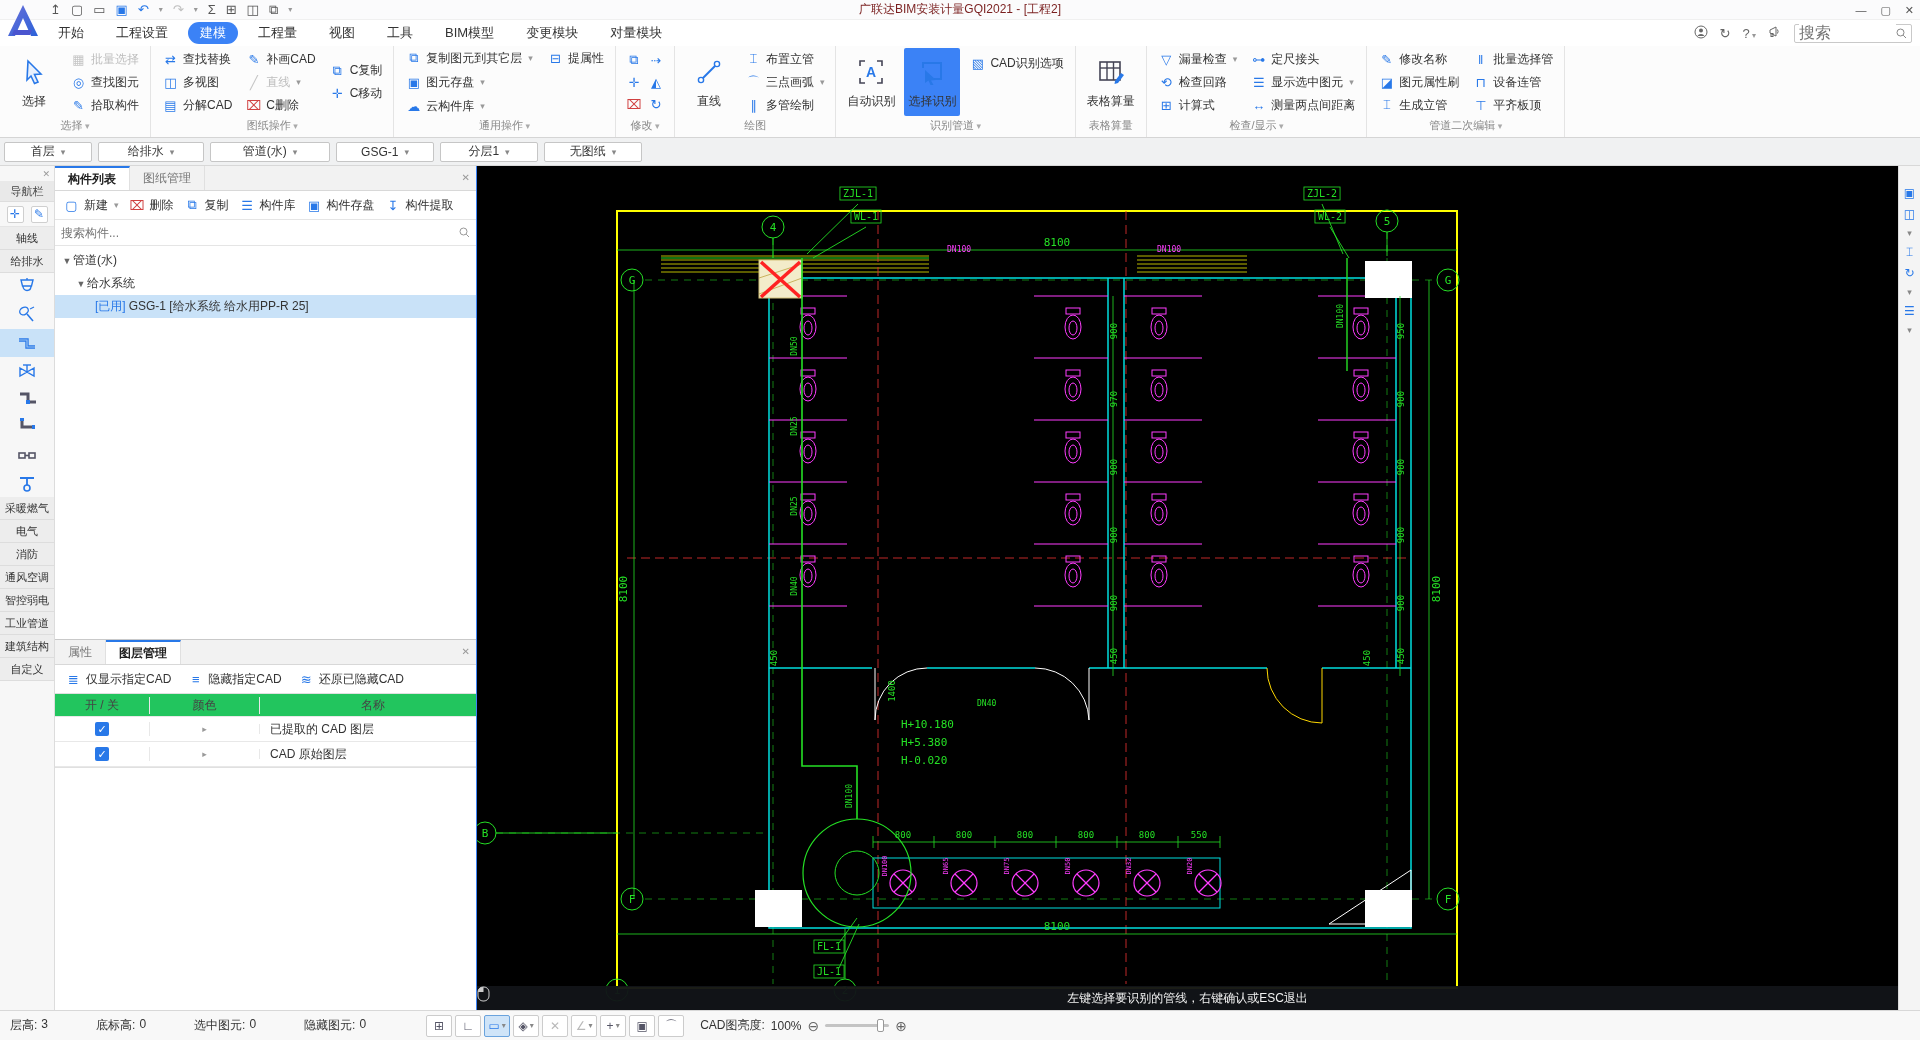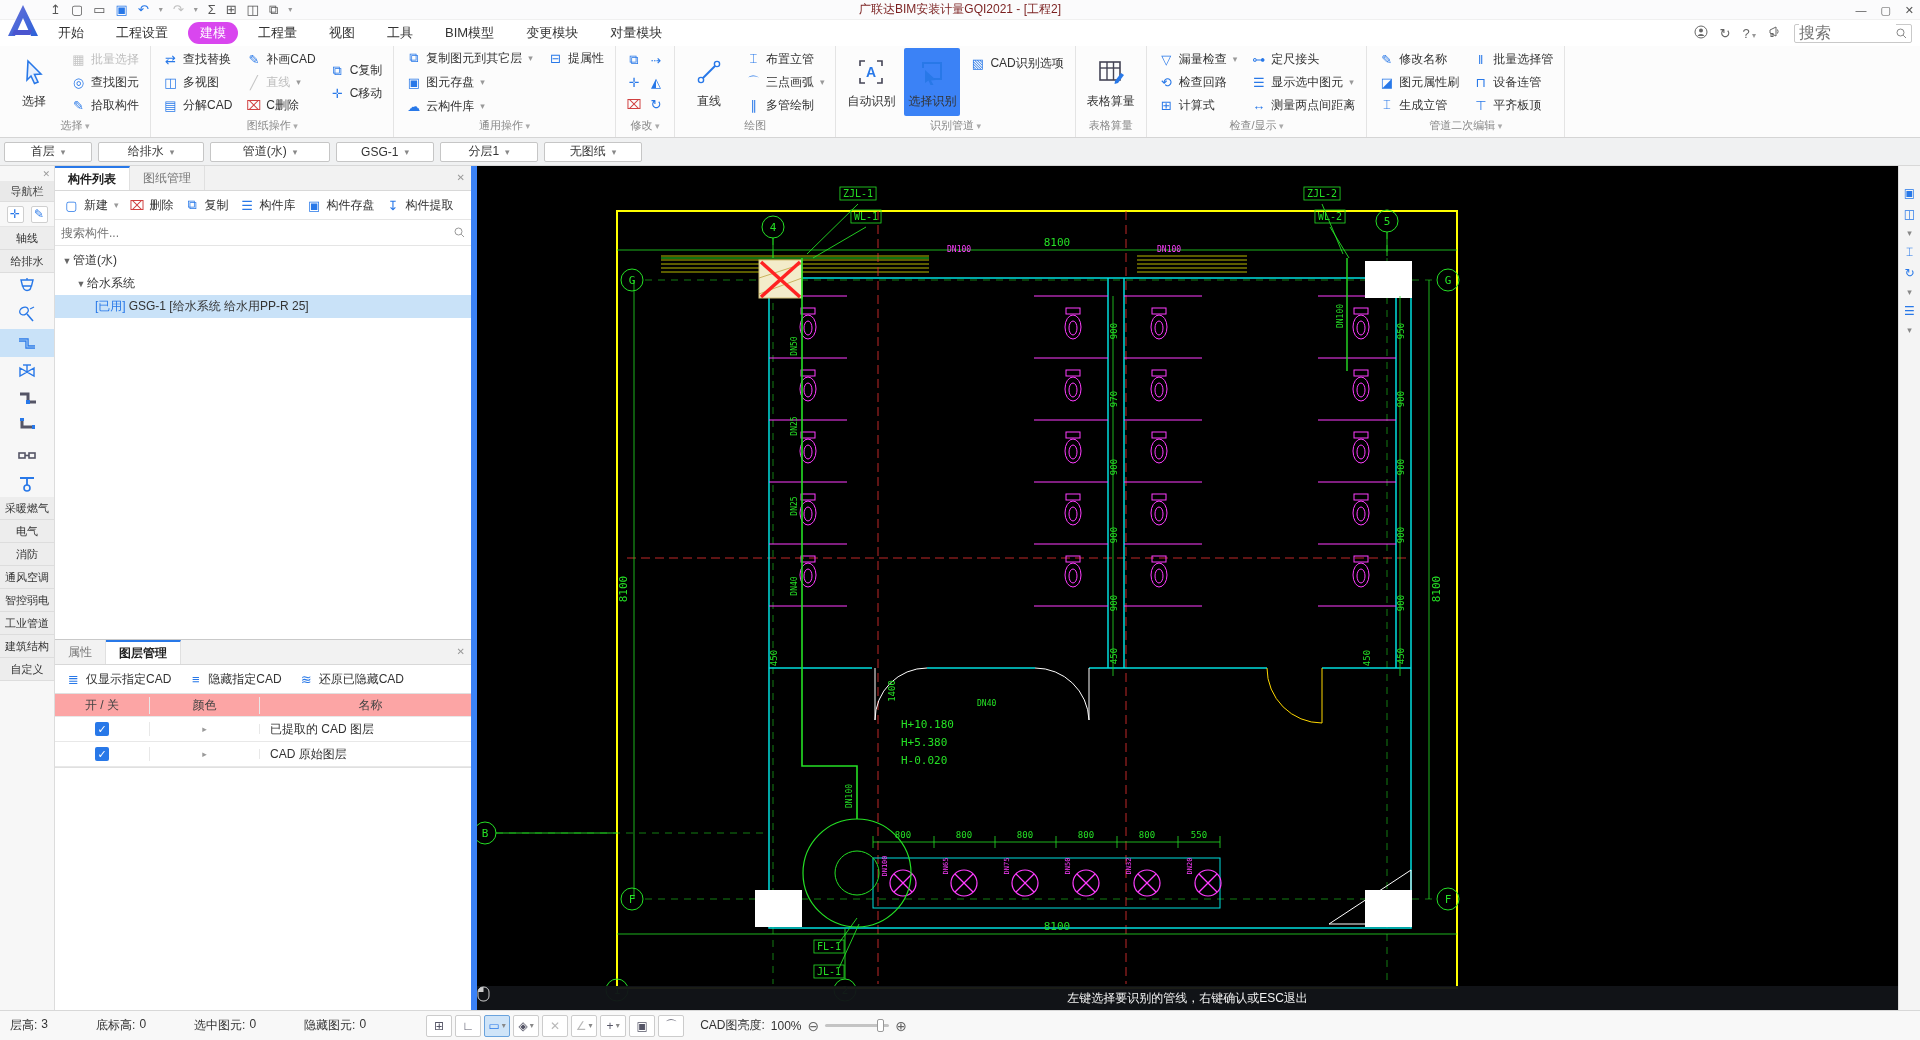--- a/index.html
+++ b/index.html
@@ -13,21 +13,21 @@
 .qa .qi{font-size:13px;color:#555}
 .qa .qi.blue{color:#2878e8}.qa .qi.dis{color:#c0c0c0}
 .qa .qc{font-size:8px;color:#999}
 .title{position:absolute;left:0;right:0;text-align:center;font-size:12px;color:#7a1f1f}
 .winctl{position:absolute;right:6px;top:0;display:flex;gap:14px;align-items:center;height:20px}
 .winctl span{font-size:11px;color:#555}
 
 .tabrow{height:26px;background:#fff;display:flex;align-items:center;position:relative}
 .tabs{display:flex;align-items:center;gap:8px;margin-left:46px}
 .tab{padding:2px 12px;font-size:13px;color:#333;border-radius:12px}
-.tab.active{background:#d946ef;color:#fff}
+.tab.active{background:#3b82f6;color:#fff}
 .tabright{position:absolute;right:8px;display:flex;align-items:center;gap:12px}
 .tri{color:#666;font-size:13px}
 .searchbox{display:flex;align-items:center;border:1px solid #c9c9c9;border-radius:2px;background:#fff;width:118px;height:19px;padding:0 4px}
 .searchbox input{border:none;outline:none;flex:1;font-size:16px;color:#333;width:80px;font-family:inherit}
 
 .ribbon{height:92px;background:#fcfcfc;border-bottom:1px solid #d5d5d5;display:flex}
 .rgroup{border-right:1px solid #e4e4e4;display:flex;flex-direction:column}
 .gbody{display:flex;align-items:center;height:72px;padding:0 7px;gap:5px}
 .glabel{height:19px;font-size:11px;color:#888;text-align:center;white-space:nowrap}
 .glabel.caret::after{content:" ▾";font-size:9px;color:#aaa}
@@ -49,37 +49,37 @@
 
 .main{position:absolute;top:166px;left:0;right:0;bottom:30px;display:flex}
 .navrail{width:55px;background:#f7f7f7;border-right:1px solid #dcdcdc;display:flex;flex-direction:column}
 .nav-x{height:15px;display:flex;justify-content:flex-end;align-items:center;padding-right:4px;color:#999;font-size:9px}
 .nav-title{height:21px;background:#e9e9e9;font-size:11px;color:#444;display:flex;align-items:center;justify-content:center;border-bottom:1px solid #ddd}
 .nav-mini{height:25px;display:flex;align-items:center;justify-content:center;gap:7px;border-bottom:1px solid #e5e5e5}
 .nav-mini span{font-size:12px;color:#2878e8;border:1px solid #cfcfcf;border-radius:2px;width:17px;height:17px;display:flex;align-items:center;justify-content:center;background:#fff}
 .nav-sec{height:23px;background:#ededed;border-bottom:1px solid #ddd;font-size:11px;color:#333;display:flex;align-items:center;justify-content:center;white-space:nowrap}
 .nav-item{height:28px;display:flex;align-items:center;justify-content:center}
 .nav-item.sel{background:#c9e2f8}
-.panels{width:422px;display:flex;flex-direction:column;border-right:6px solid #3b82f6;background:#fff}
+.panels{width:422px;display:flex;flex-direction:column;border-right:1px solid #3b82f6;background:#fff}
 .panel-tabs{height:25px;display:flex;background:#f2f2f2;border-bottom:1px solid #d8d8d8;position:relative}
 .ptab{padding:0 13px;display:flex;align-items:center;font-size:12px;color:#777;background:#f2f2f2;border-right:1px solid #e0e0e0}
 .ptab.active{background:#fff;color:#222;font-weight:bold;border-top:2px solid #2878e8}
 .panel-x{position:absolute;right:6px;top:6px;color:#999;font-size:10px}
 .ctoolbar{height:29px;display:flex;align-items:center;gap:2px;padding:0 4px;border-bottom:1px solid #e5e5e5}
 .csearch{height:26px;border-bottom:1px solid #e5e5e5;display:flex;align-items:center;padding:0 6px}
 .csearch input{flex:1;border:none;outline:none;font-size:12px;color:#888;font-family:inherit}
 .tree{flex:1;overflow:hidden;padding-top:3px}
 .trow{height:23px;display:flex;align-items:center;font-size:12px;color:#333;white-space:nowrap}
 .trow .tg{color:#666;font-size:9px;width:12px;text-align:center}
 .trow.sel{background:#c9e2f8}
 .badge{color:#2878e8;margin-right:3px}
 .lbtns{height:29px;display:flex;align-items:center;gap:8px;padding:0 6px;border-bottom:1px solid #e0e0e0}
 .ltable{border-bottom:1px solid #e0e0e0}
 .lrow{display:flex;height:25px;border-bottom:1px solid #e8e8e8;align-items:center}
-.lrow.head{background:#fca5a5;height:23px;font-size:12px;color:#444}
+.lrow.head{background:#22c55e;height:23px;font-size:12px;color:#444}
 .lc1{width:95px;text-align:center;border-right:1px solid #e8e8e8;display:flex;justify-content:center;align-items:center}
 .lc2{width:110px;text-align:center;border-right:1px solid #e8e8e8;display:flex;justify-content:center;align-items:center;color:#999;font-size:9px}
 .lc3{flex:1;padding-left:10px}
 .lrow.head .lc1,.lrow.head .lc2{color:#444;font-size:12px}
 .cbx{width:14px;height:14px;background:#2878e8;border-radius:2px;color:#fff;font-size:11px;line-height:14px;text-align:center}
 
 .canvas{flex:1;position:relative;background:#000;overflow:hidden}
 .canvas svg{position:absolute;inset:0}
 .hintbar{position:absolute;left:0;right:0;bottom:0;height:24px;background:rgba(18,20,24,.96);display:flex;align-items:center;justify-content:center;gap:8px;color:#f2f2f2;font-size:12px;z-index:3}
 .rightrail{width:22px;background:#f4f4f4;border-left:1px solid #dcdcdc;display:flex;flex-direction:column;align-items:center;padding-top:20px;gap:7px}

